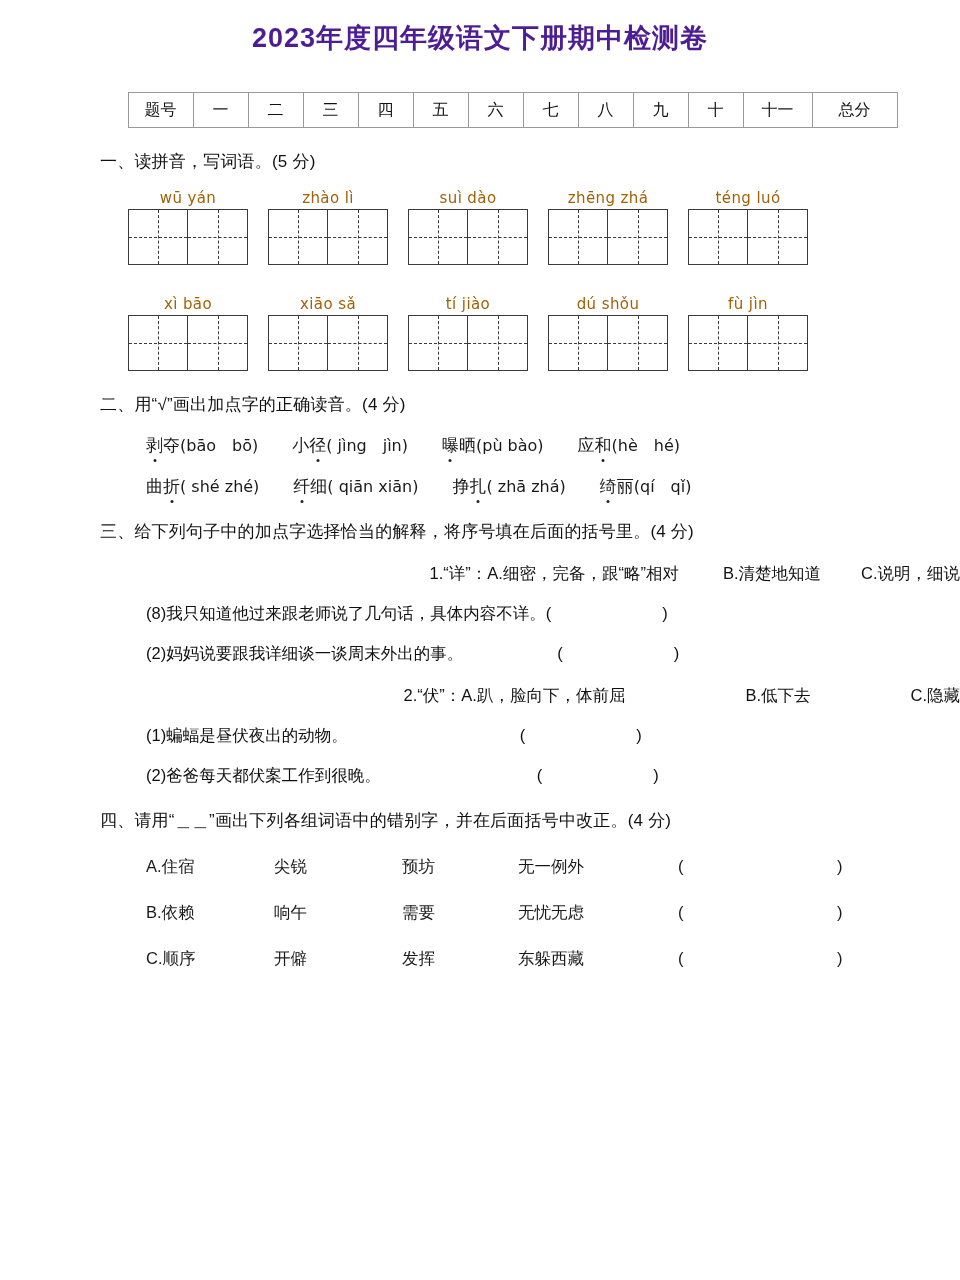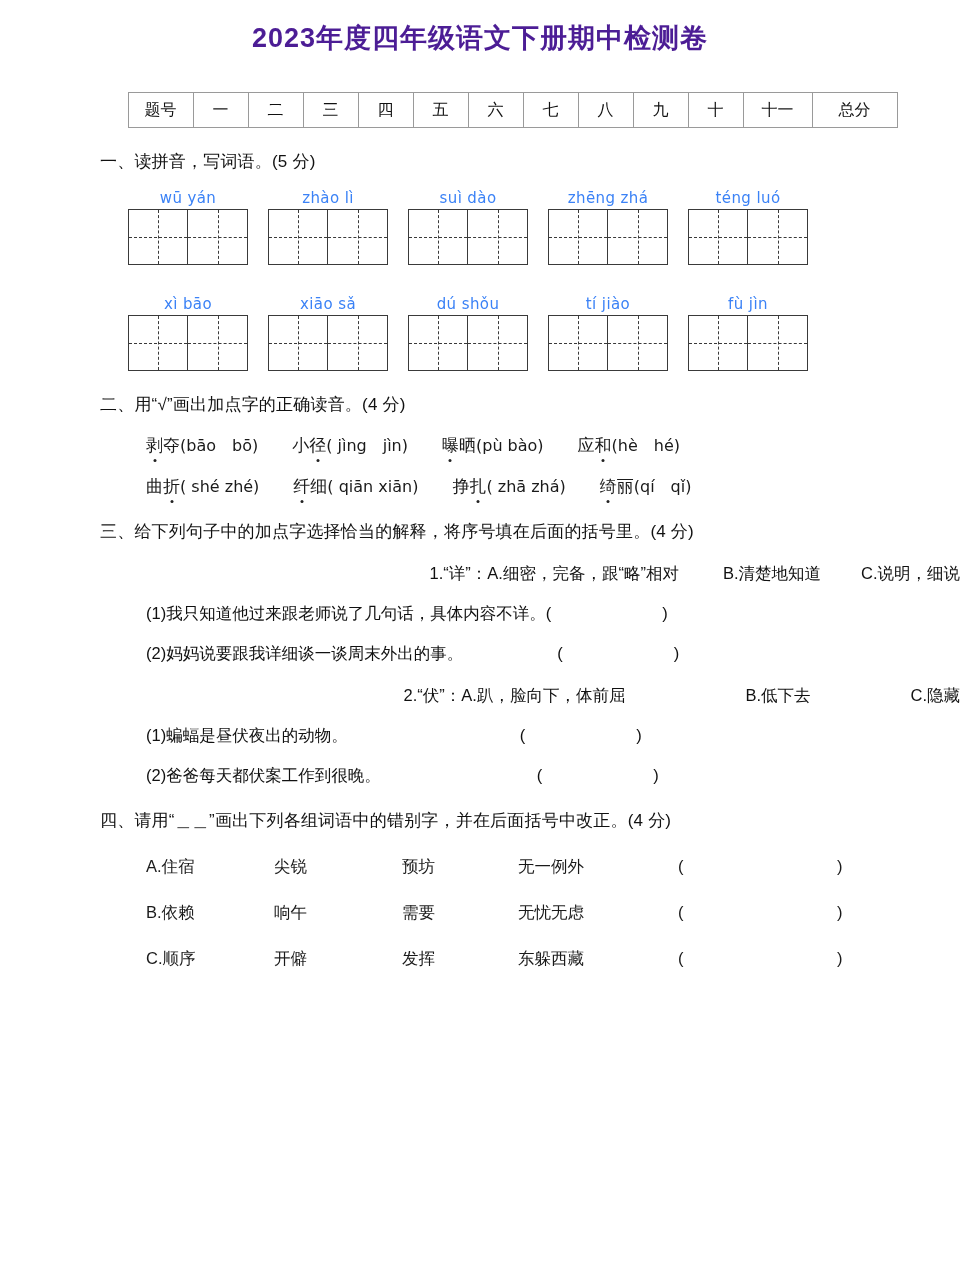--- a/index.html
+++ b/index.html
@@ -80,21 +80,21 @@
     display: flex;
     margin-left: 128px;
     width: 700px;
   }
   .pinyin-cellgroup {
     width: 140px;
     margin-right: 0px;
   }
   .pinyin-text {
     font-size: 15px;
-    color: #3b82f6;
+    color: #a16207;
     letter-spacing: 0.4px;
     text-align: center;
     width: 120px;
     height: 22px;
     line-height: 22px;
     white-space: nowrap;
     font-family: "DejaVu Sans", sans-serif;
   }
   .tianzi {
     width: 120px;
@@ -282,28 +282,28 @@
           </div>
       </div>
       <div class="pinyin-cellgroup">
         <div class="pinyin-text">xiāo sǎ</div>
         <div class="tianzi">
             <div class="half"></div>
             <div class="half"></div>
           </div>
       </div>
       <div class="pinyin-cellgroup">
+        <div class="pinyin-text">tí jiào</div>
+        <div class="tianzi">
+            <div class="half"></div>
+            <div class="half"></div>
+          </div>
+      </div>
+      <div class="pinyin-cellgroup">
         <div class="pinyin-text">dú shǒu</div>
-        <div class="tianzi">
-            <div class="half"></div>
-            <div class="half"></div>
-          </div>
-      </div>
-      <div class="pinyin-cellgroup">
-        <div class="pinyin-text">tí jiào</div>
         <div class="tianzi">
             <div class="half"></div>
             <div class="half"></div>
           </div>
       </div>
       <div class="pinyin-cellgroup">
         <div class="pinyin-text">fù jìn</div>
         <div class="tianzi">
             <div class="half"></div>
             <div class="half"></div>
@@ -344,21 +344,21 @@
     </div>
   </div>
 
   <div class="sec-heading">三、给下列句子中的加点字选择恰当的解释，将序号填在后面的括号里。(4 分)</div>
 
   <div class="q-line head">
     <span>1.“详”：A.细密，完备，跟“略”相对</span><span class="opt-gap-a"></span><span>B.清楚地知道</span><span class="opt-gap-b"></span><span>C.说明，细说</span>
   </div>
 
   <div class="sub-line">
-    <span class="sub-text">(1)我只知道他过来跟老师说了几句话，具体内容不详。</span>
+    <span class="sub-text">(8)我只知道他过来跟老师说了几句话，具体内容不详。</span>
     <span class="sub-paren">(　　)</span>
   </div>
   <div class="sub-line">
     <span class="sub-text">(2)妈妈说要跟我详细谈一谈周末外出的事。</span>
     <span class="sub-paren" style="margin-left:94px;">(　　)</span>
   </div>
 
   <div class="q-line head">
     <span>2.“伏”：A.趴，脸向下，体前屈</span><span class="opt-gap-a" style="width:120px;"></span><span>B.低下去</span><span class="opt-gap-b" style="width:100px;"></span><span>C.隐藏</span>
   </div>

